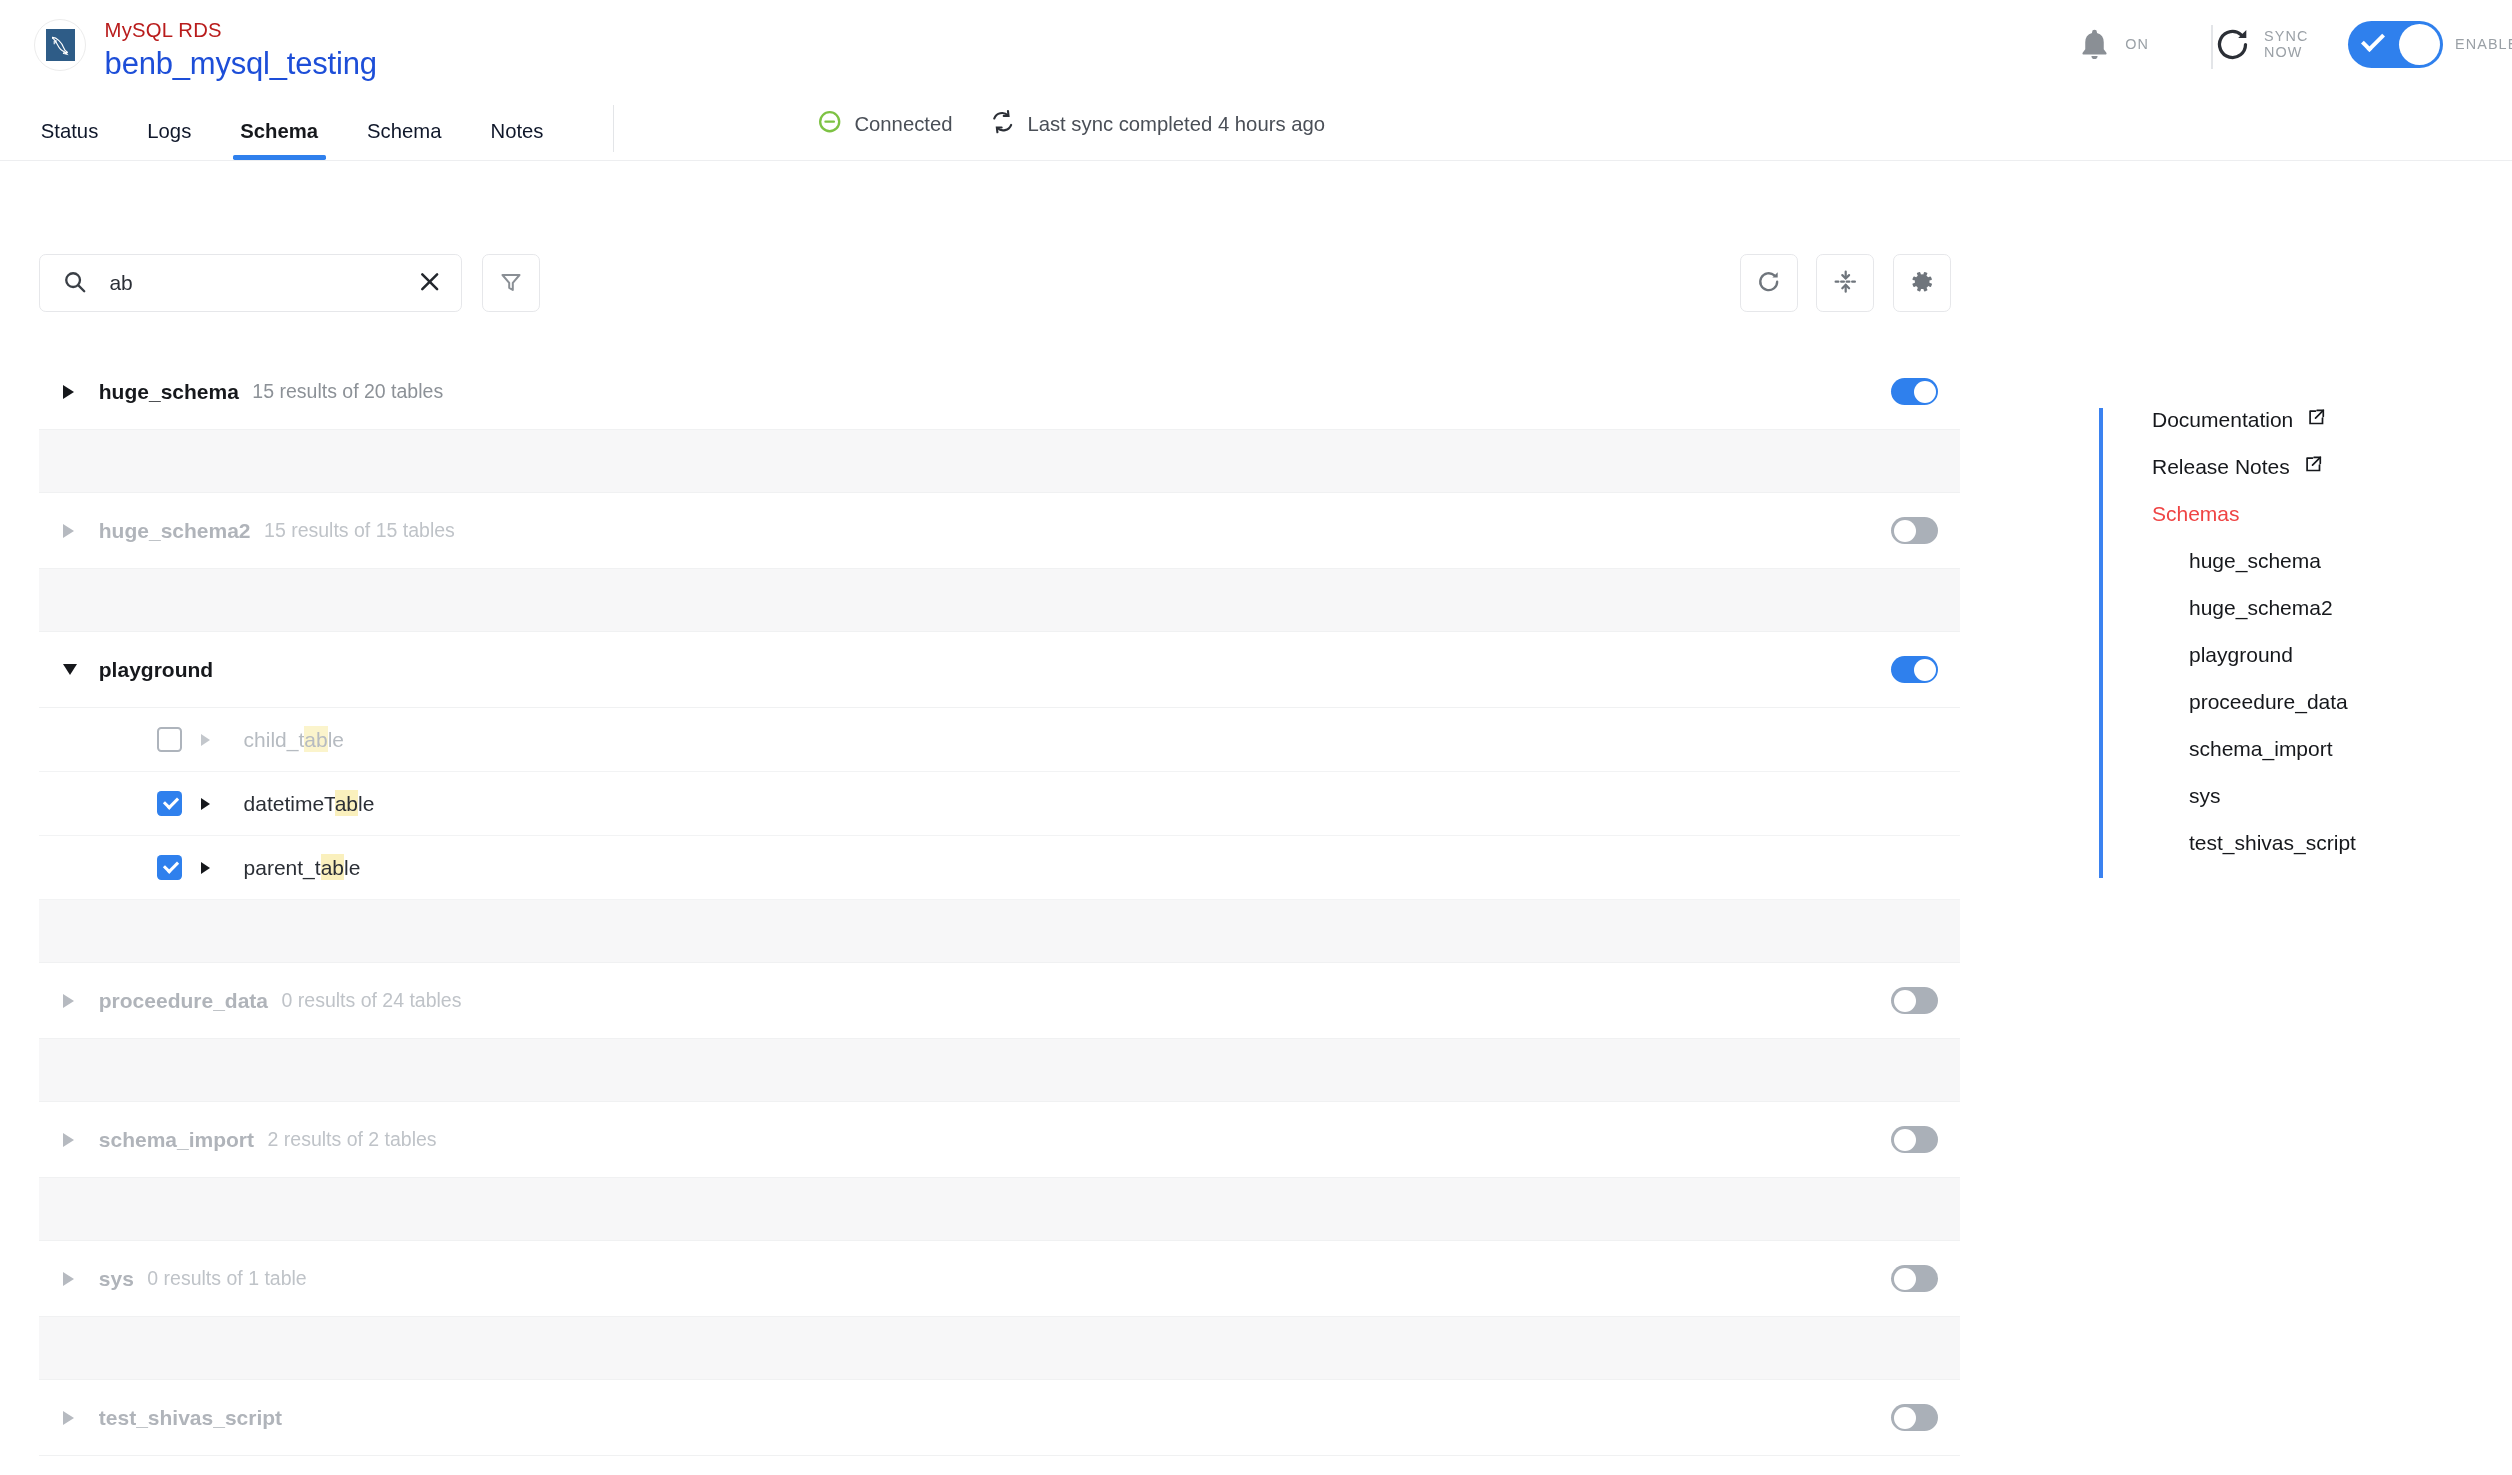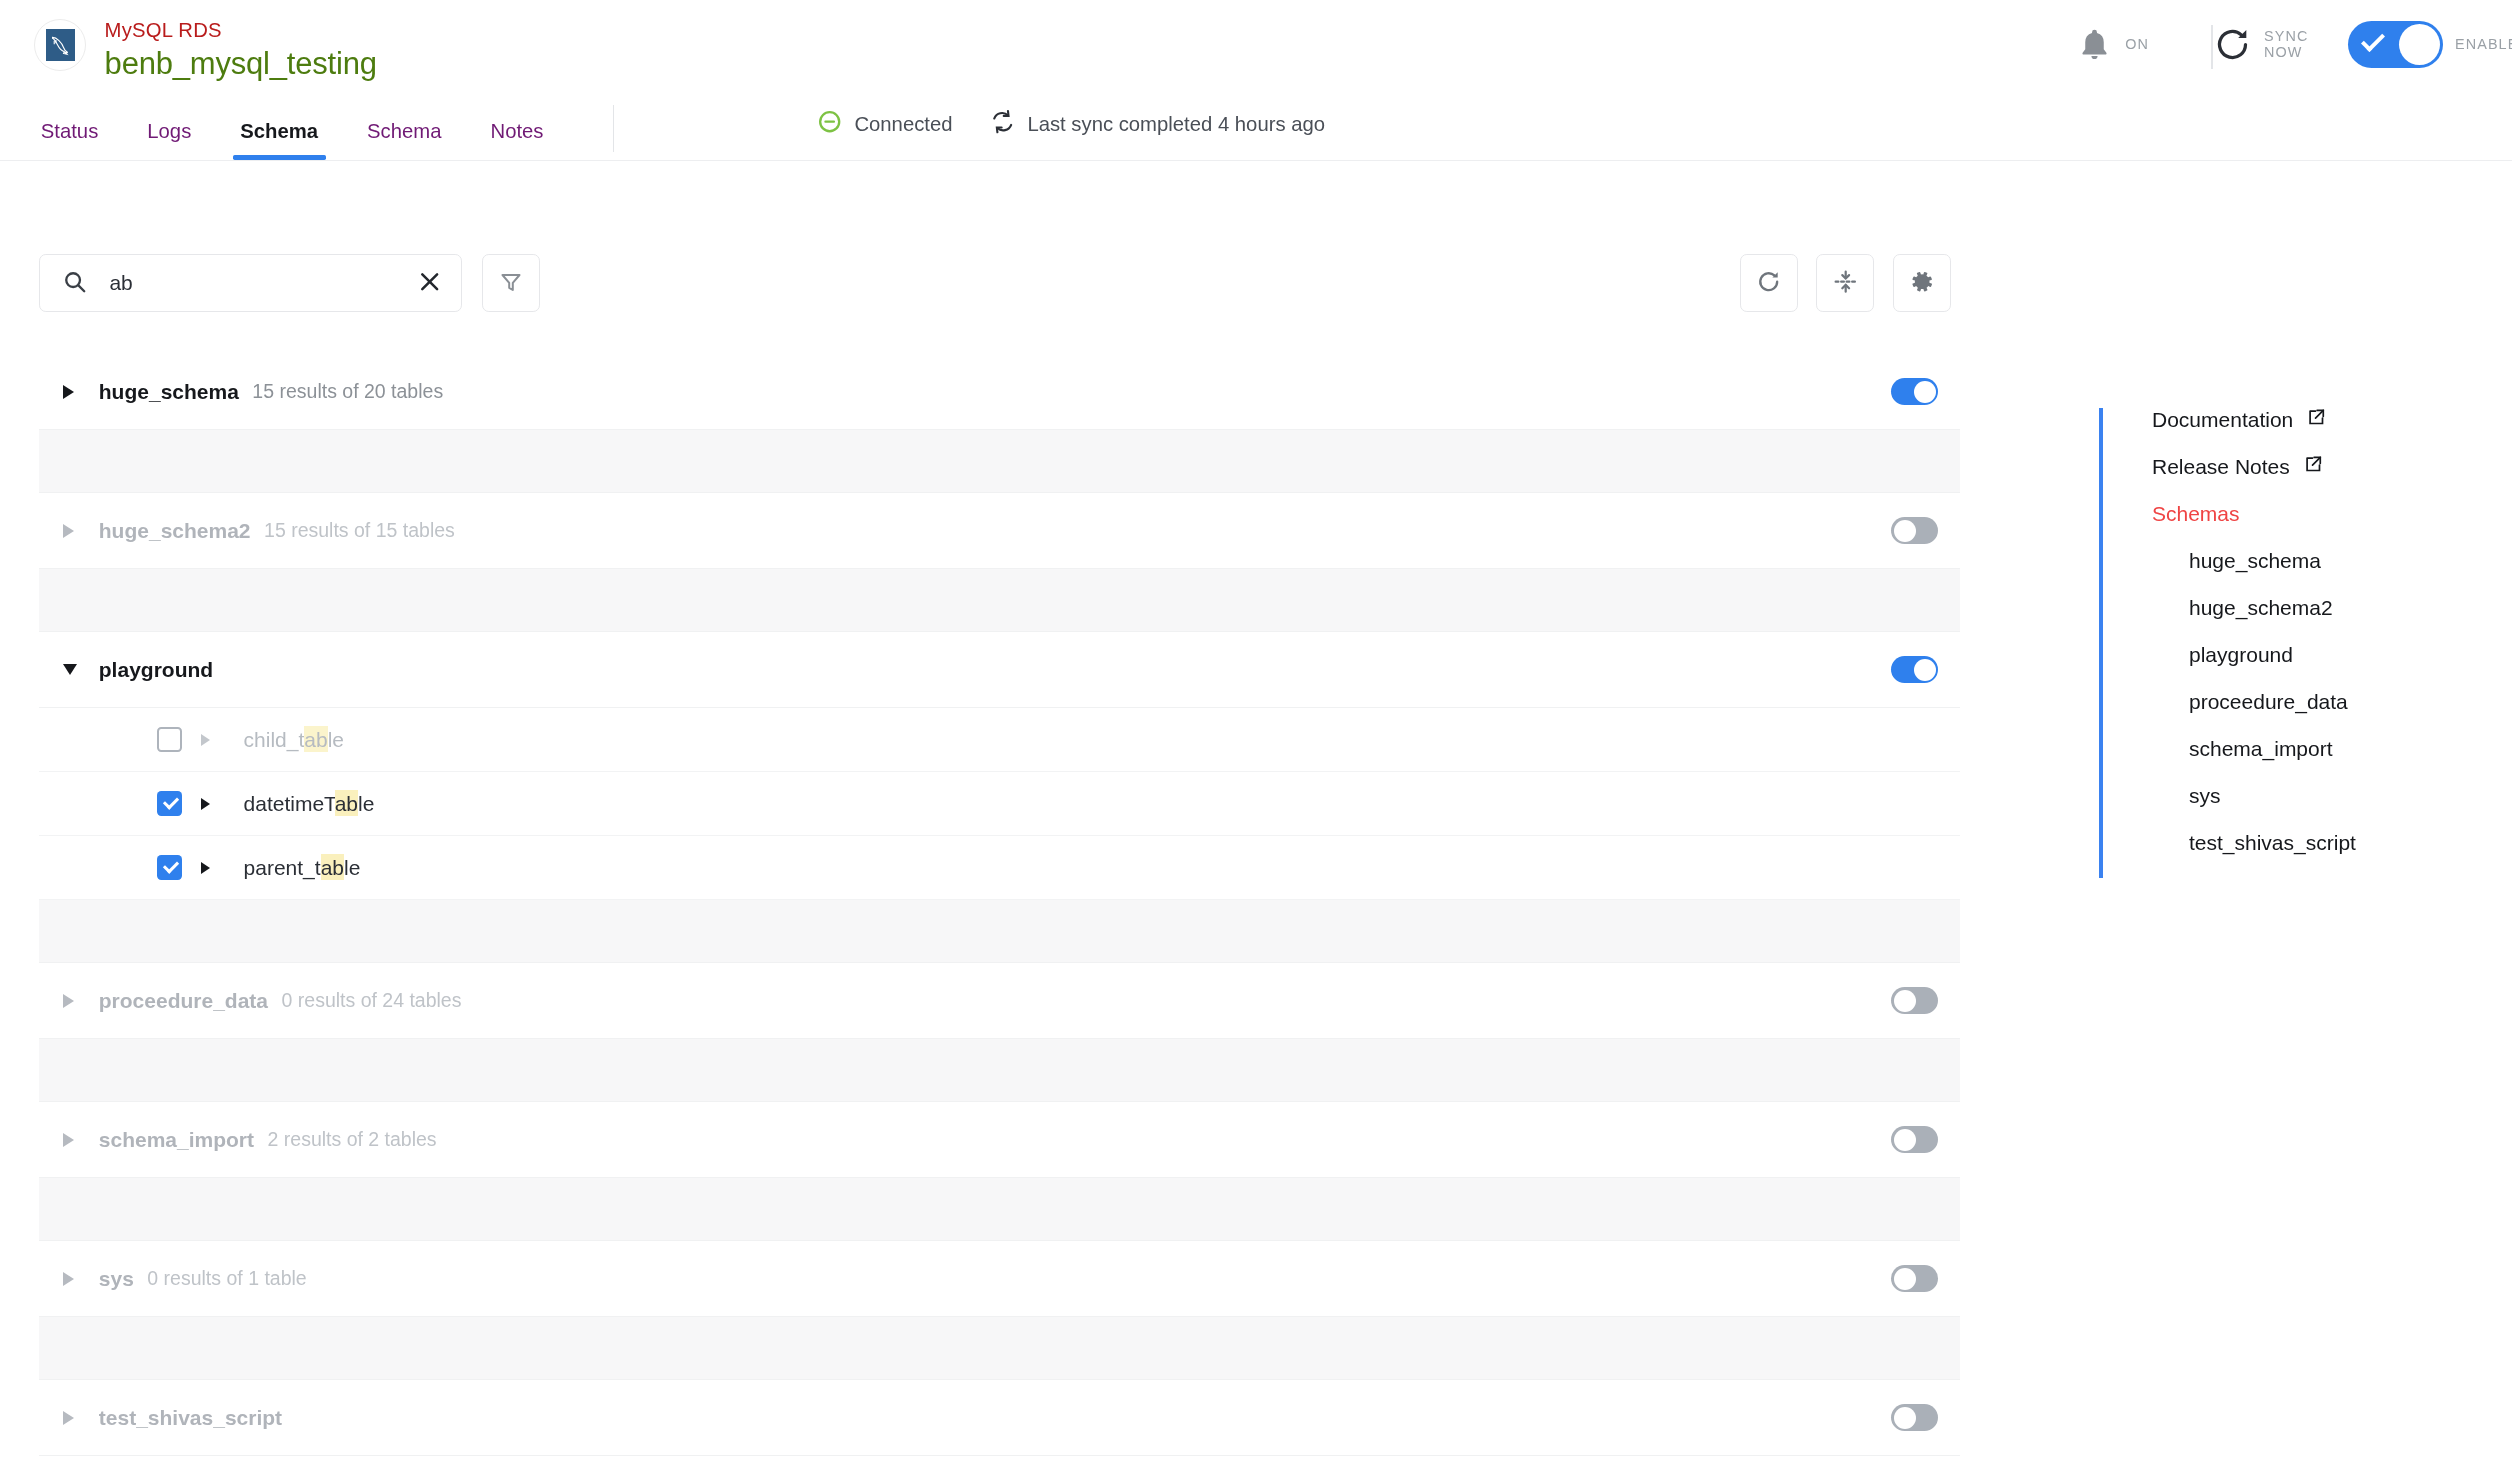--- a/index.html
+++ b/index.html
@@ -43,37 +43,37 @@
   }
   .brand-text { padding-top: 1.7px; }
   .brand-sub {
     font-size: 20.3px;
     color: #b91c1c;
     letter-spacing: 0.2px;
     line-height: 1.3;
   }
   .brand-title {
     font-size: 31px;
-    color: #4d7c0f;
+    color: #1d4ed8;
     letter-spacing: -0.2px;
     line-height: 1.25;
     margin-top: 1.7px;
   }
 
   .tabs {
     position: absolute;
     left: 34px;
     bottom: 0;
     display: flex;
     align-items: flex-end;
     height: 63px;
   }
   .tab {
     font-size: 20.3px;
-    color: #701a75;
+    color: #0f172a;
     padding: 0 0 17px 0;
     margin-right: 49px;
     position: relative;
     cursor: pointer;
     white-space: nowrap;
   }
   .tab:first-child { margin-left: 6.8px; }
   .tab.active { font-weight: 700; color: #16181c; }
   .tab.active::after {
     content: "";

